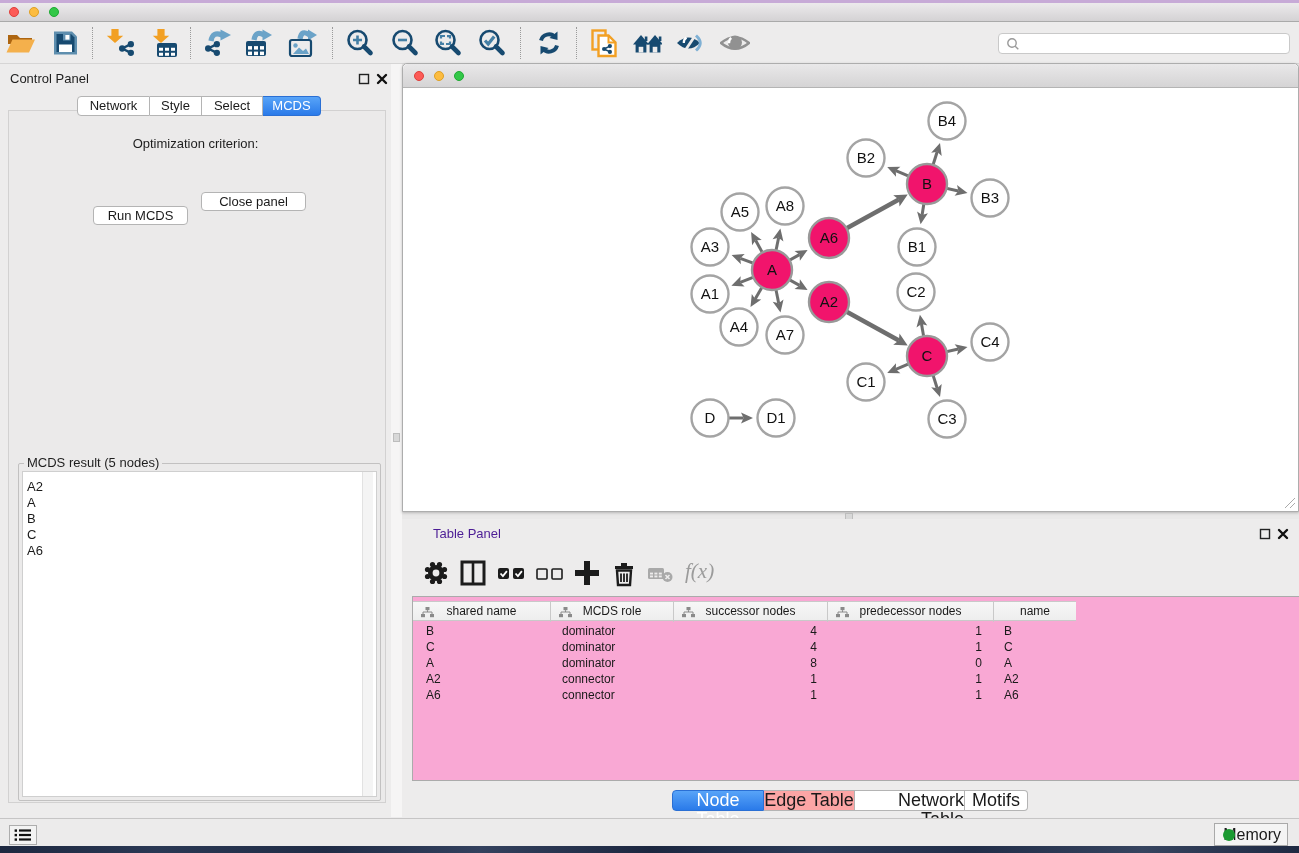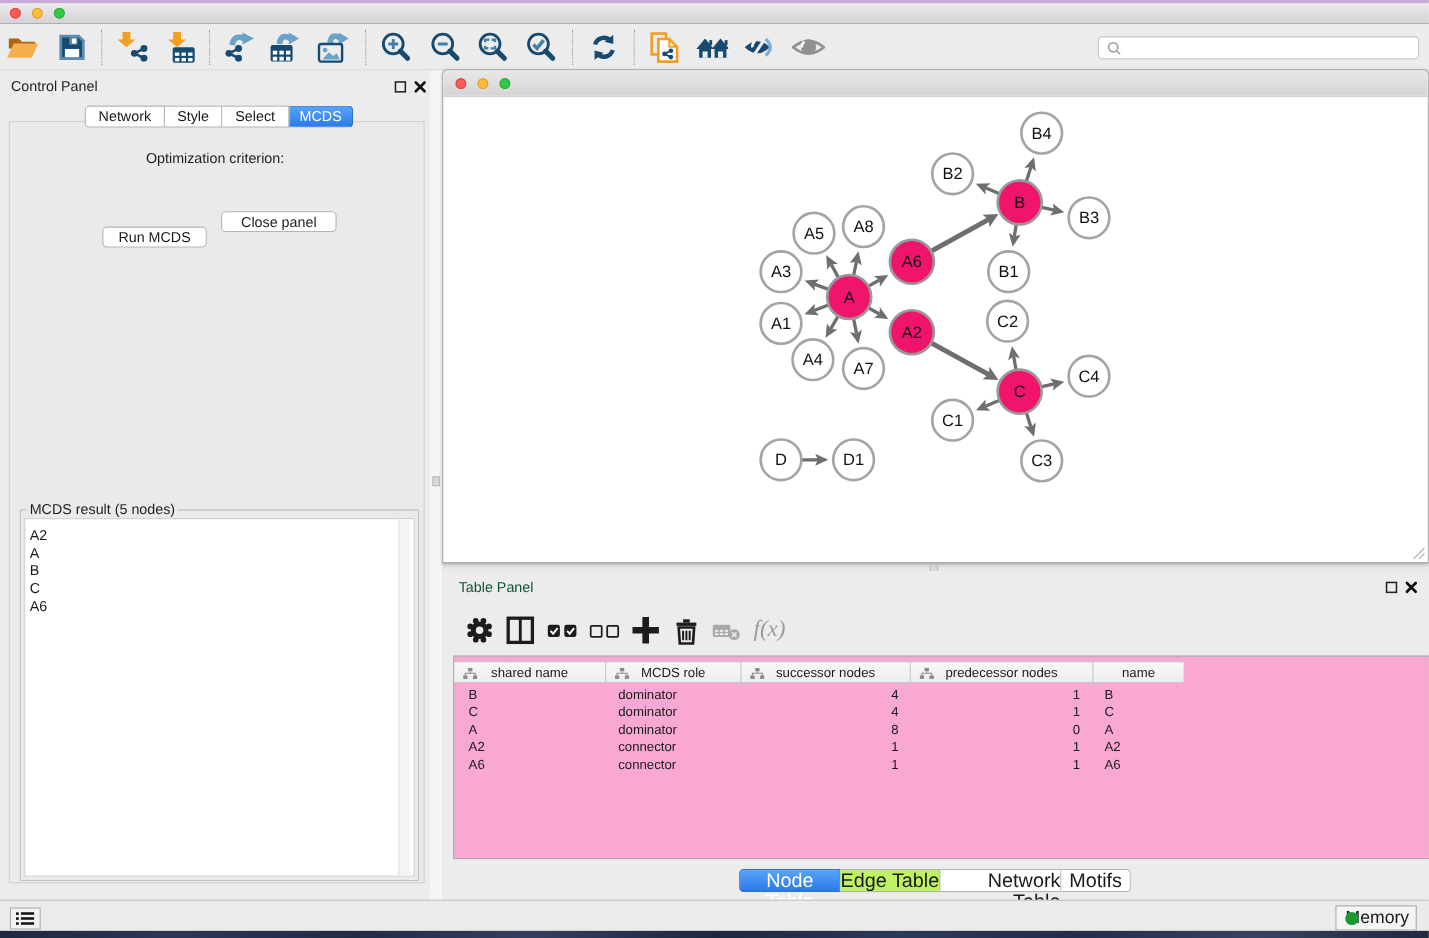--- a/index.html
+++ b/index.html
@@ -268,21 +268,21 @@
 <circle cx="373" cy="329" r="18.5" fill="#ffffff" stroke="#a4a4a4" stroke-width="2.4"></circle>
 <text x="373" y="334" font-size="15" fill="#111" text-anchor="middle">D1</text>
   </svg>
   <svg class="abs" style="right:2px;bottom:2px" width="12" height="12" viewBox="0 0 12 12">
       <path d="M11,1 L1,11 M11,6 L6,11 M11,11 L11,11" stroke="#aaa" stroke-width="1"></path>
     </svg>
 </div>
 <div class="abs" style="left:845px;top:513px;width:8px;height:7px;background:#d8d8d8;border:1px solid #bdbdbd"></div>
 
 <div class="abs" style="left:402px;top:519px;width:897px;height:298px;background:#edecec">
-  <div class="abs" style="left:15px;top:7px;font-size:13px;color:#14532d">Table Panel</div>
+  <div class="abs" style="left:31px;top:7px;font-size:13px;color:#4c1d95">Table Panel</div>
   <svg class="abs" style="left:857px;top:9px" width="12" height="12" viewBox="0 0 12 12">
       <rect x="1.5" y="1.5" width="9" height="9" fill="none" stroke="#222" stroke-width="1.4"></rect>
     </svg>
   <svg class="abs" style="left:875px;top:9px" width="12" height="12" viewBox="0 0 12 12">
       <path d="M2,2 L10,10 M10,2 L2,10" stroke="#111" stroke-width="2.4" stroke-linecap="round"></path>
     </svg>
 <svg class="abs" style="left:19px;top:39px" width="30" height="30" viewBox="0 0 30 30">
       <g fill="#1c1c1c">
         <circle cx="23.5" cy="18.5" r="2.6"></circle>
         <circle cx="18.5" cy="23.5" r="2.6"></circle>
@@ -402,21 +402,21 @@
         <span class="abs" style="left:13px">A6</span>
         <span class="abs" style="left:149px">connector</span>
         <span class="abs" style="left:300px;width:104px;text-align:right">1</span>
         <span class="abs" style="left:465px;width:104px;text-align:right">1</span>
         <span class="abs" style="left:591px">A6</span>
       </div>
   </div>
 
   <div class="abs" style="left:270px;top:271px;height:21px;display:flex;font-size:18px">
     <div style="width:92px;background:linear-gradient(#58a4f8,#2a7ae9);border:1px solid #2a6fd4;border-radius:4px 0 0 4px;text-align:center;line-height:19px;color:#fff">Node Table</div>
-    <div style="width:91px;background:#bef264;border:1px solid #b4b4b4;border-left:none;text-align:center;line-height:19px">Edge Table</div>
+    <div style="width:91px;background:#fca5a5;border:1px solid #b4b4b4;border-left:none;text-align:center;line-height:19px">Edge Table</div>
     <div style="width:110px;background:#fff;border:1px solid #b4b4b4;border-left:none;text-align:right;line-height:19px">Network Table</div>
     <div style="width:63px;background:#fff;border:1px solid #b4b4b4;border-left:none;border-radius:0 4px 4px 0;text-align:center;line-height:19px">Motifs</div>
   </div>
 </div>
 
 <div class="abs" style="left:0;top:818px;width:1299px;height:28px;background:#ecebeb;border-top:1px solid #c6c5c5">
   <div class="abs" style="left:9px;top:6px;width:28px;height:20px;background:#f3f3f3;border:1px solid #adadad">
     <svg width="26" height="18" viewBox="0 0 26 18">
         <g stroke="#111" stroke-width="2.2">
           <line x1="9" y1="4.5" x2="21" y2="4.5"></line>

